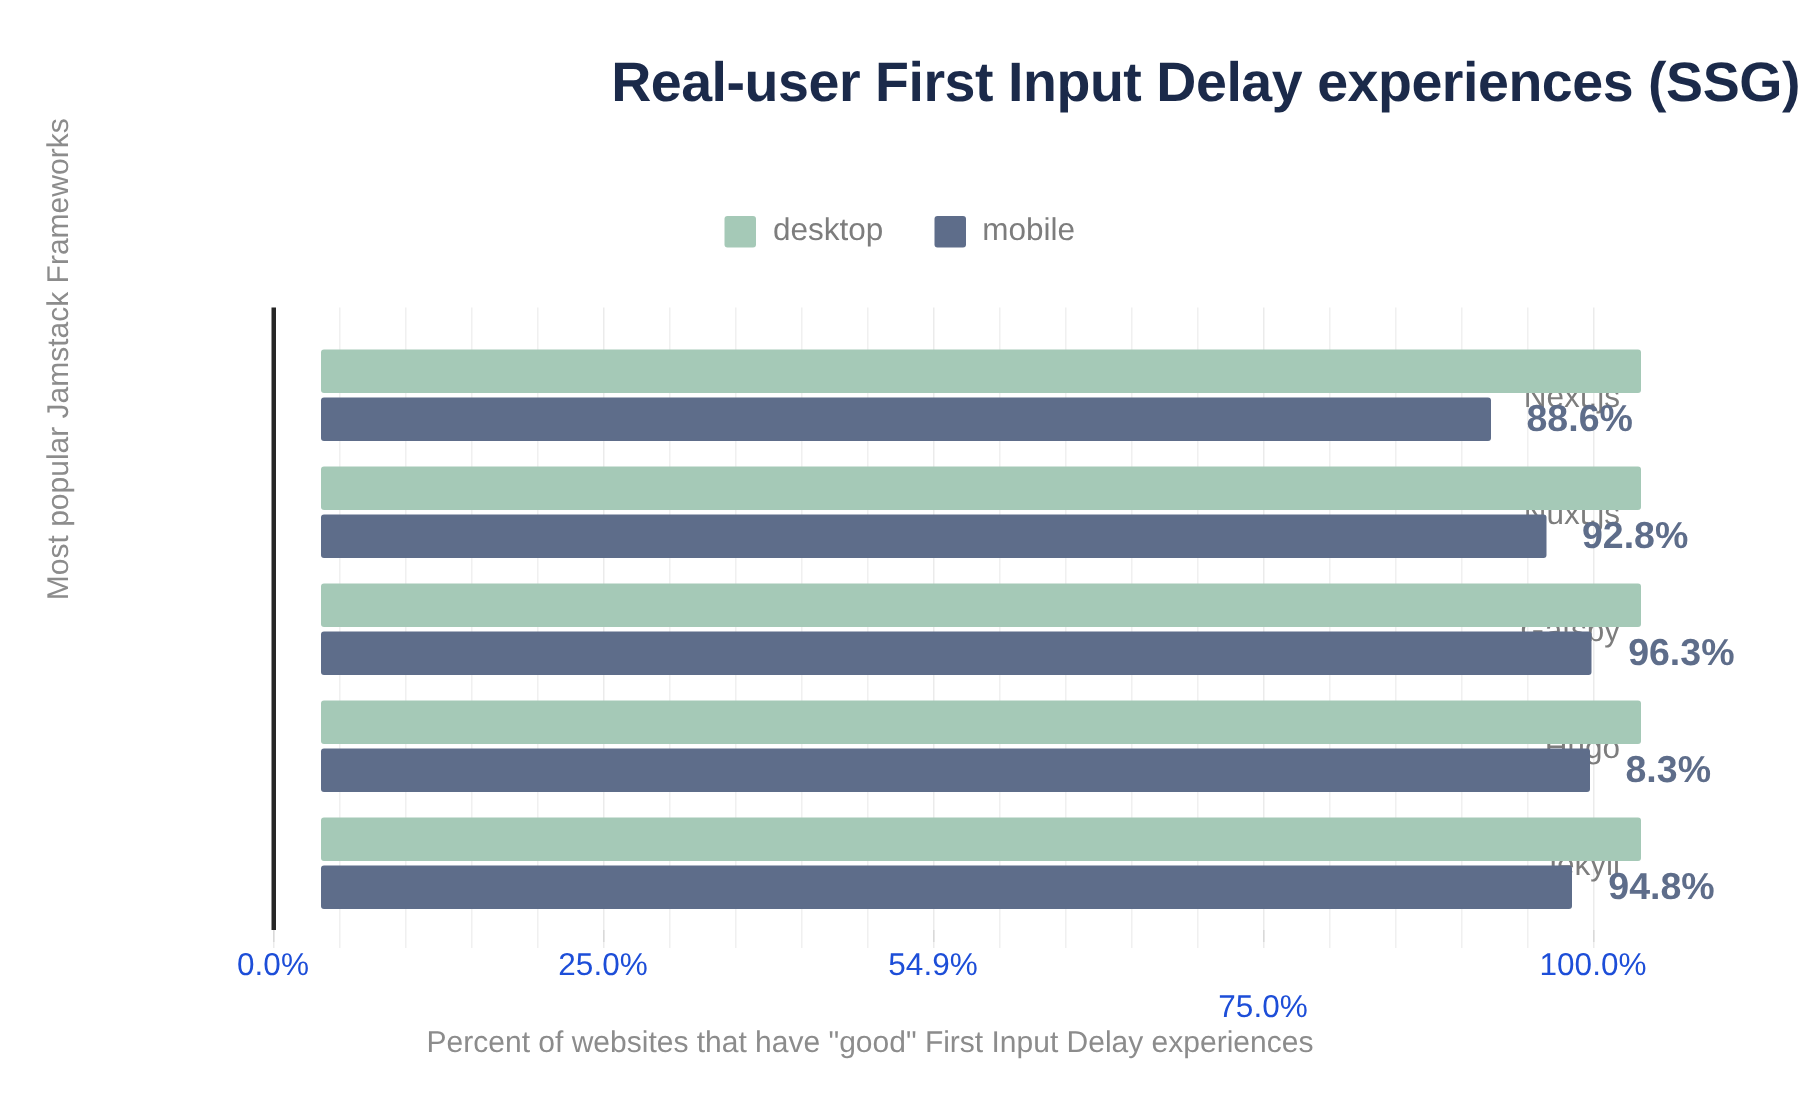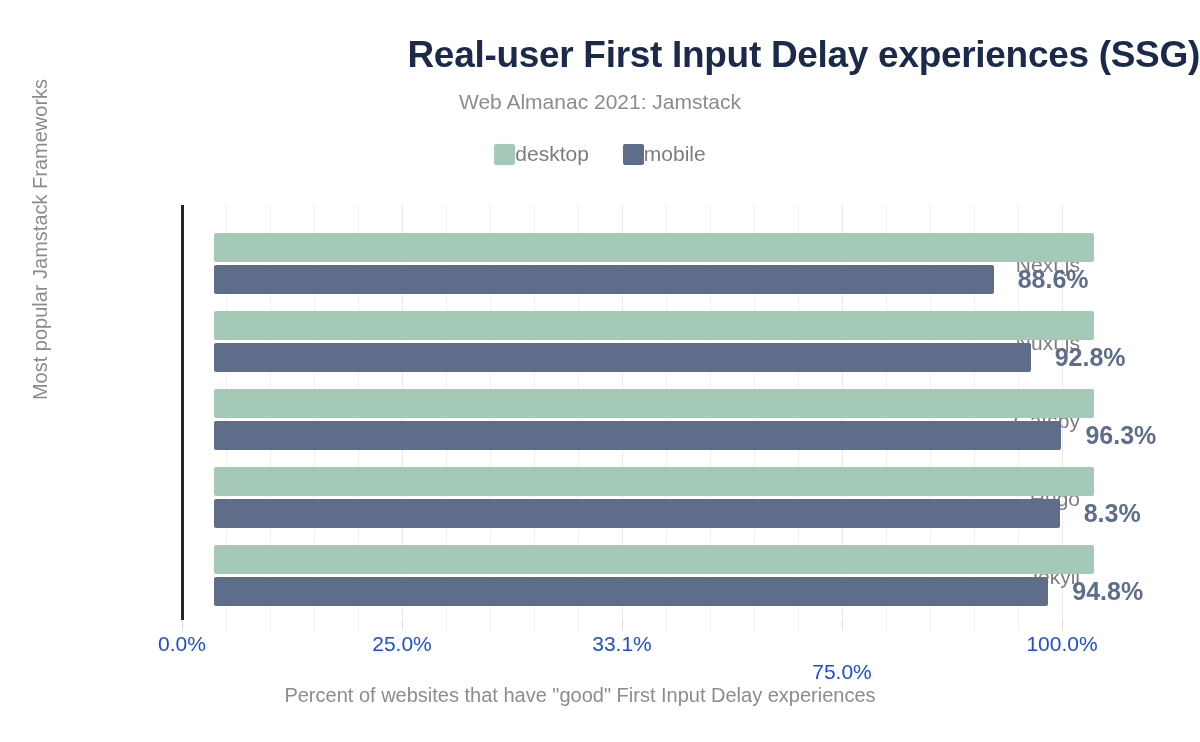--- a/index.html
+++ b/index.html
@@ -51,20 +51,21 @@
     left: 0;
     width: 1200px;
     display: flex;
     justify-content: center;
     align-items: center;
     gap: 34px;
   }
   .legend-item {
     display: flex;
     align-items: center;
+    gap: 11px;
   }
   .legend-swatch {
     width: 21px;
     height: 21px;
     border-radius: 2px;
     display: block;
   }
   .legend-label {
     font-size: 21px;
     color: #7d7d7d;
@@ -191,21 +192,20 @@
     color: #8c8c8c;
     white-space: nowrap;
   }
 </style>
 </head>
 <body>
 
 <div class="figure">
 
   <div class="chart-title">Real-user First Input Delay experiences (SSG)</div>
-  <div class="chart-subtitle">Web Almanac 2021: Jamstack</div>
 
   <div class="legend">
     <div class="legend-item">
       <span class="legend-swatch" style="background:#a5c9b7"></span>
       <span class="legend-label">desktop</span>
     </div>
     <div class="legend-item">
       <span class="legend-swatch" style="background:#5e6d8a"></span>
       <span class="legend-label">mobile</span>
     </div>
@@ -269,21 +269,21 @@
         </div>
       </div>
   </div>
 
   <div class="xticks" id="xticks">
       <div class="xtick-mark" style="left: 0px;"></div>
       <div class="xtick" style="left: 0px;">0.0%</div>
       <div class="xtick-mark" style="left: 220px;"></div>
       <div class="xtick" style="left: 220px;">25.0%</div>
       <div class="xtick-mark" style="left: 440px;"></div>
-      <div class="xtick" style="left: 440px;">33.1%</div>
+      <div class="xtick" style="left: 440px;">54.9%</div>
       <div class="xtick-mark" style="left: 660px;"></div>
       <div class="xtick" style="left: 660px; margin-top: 28px;">75.0%</div>
       <div class="xtick-mark" style="left: 880px;"></div>
       <div class="xtick" style="left: 880px;">100.0%</div>
     </div>
 
   <div class="xaxis-title">Percent of websites that have "good" First Input Delay experiences</div>
   <div class="yaxis-title">Most popular Jamstack Frameworks</div>
 
 </div>

